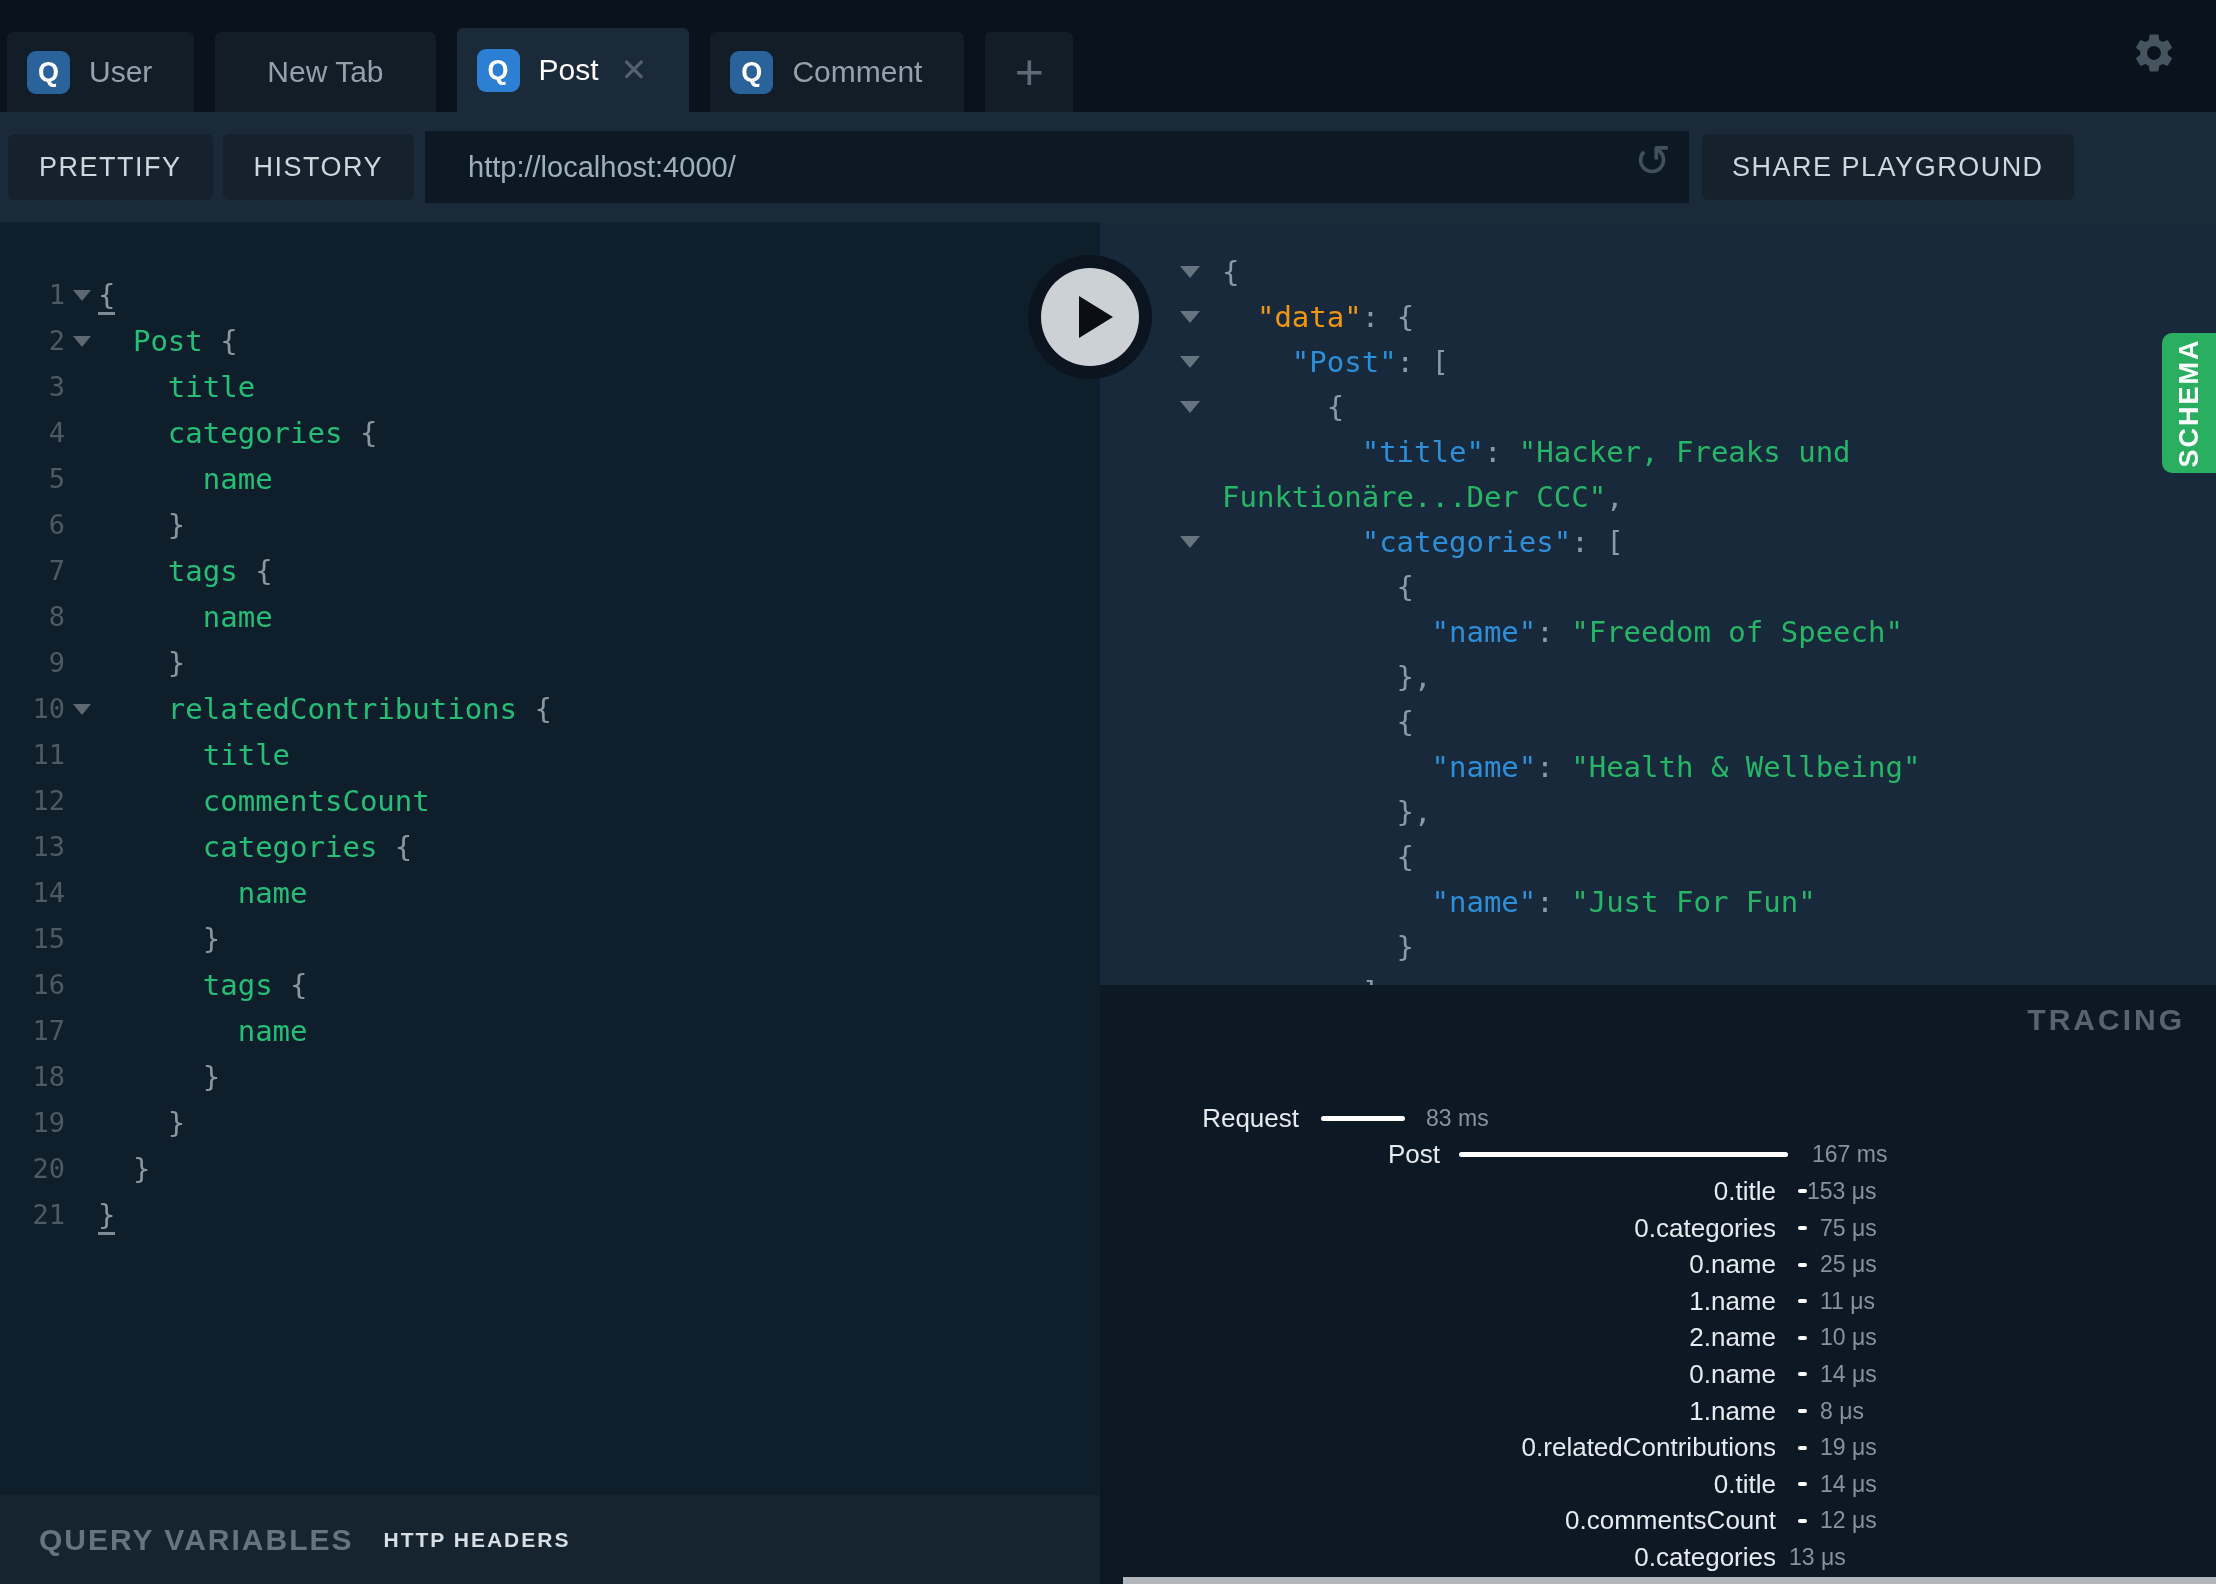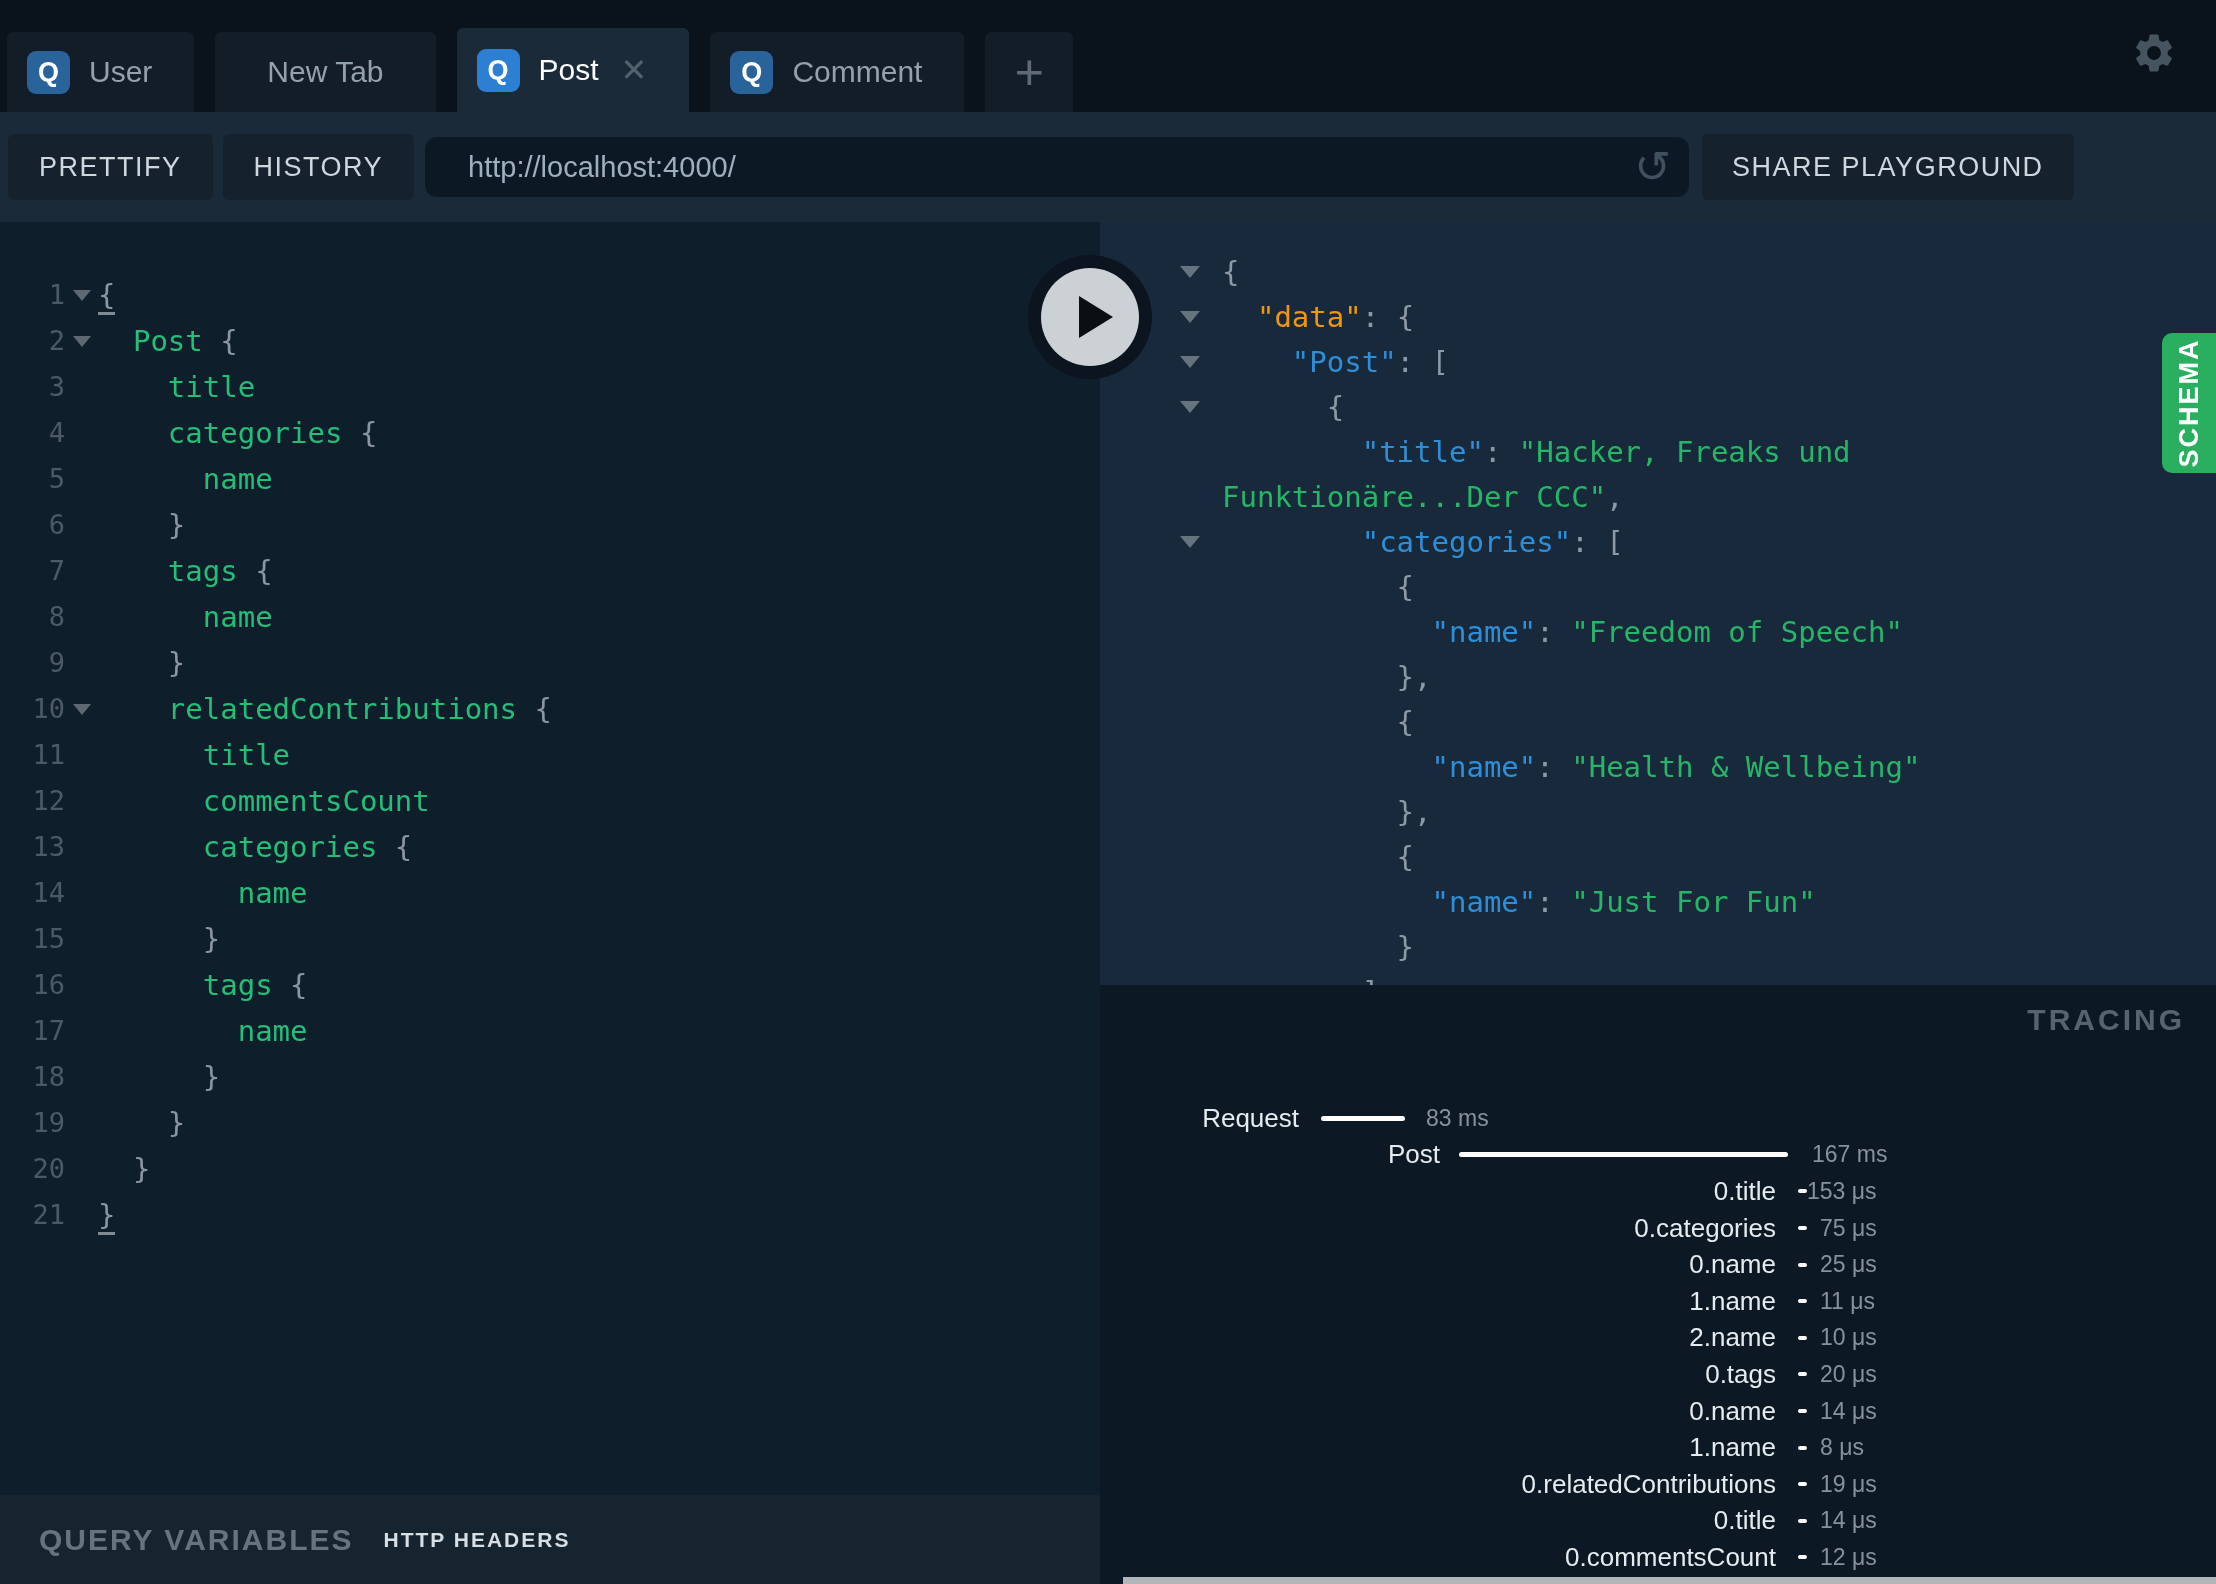--- a/index.html
+++ b/index.html
@@ -19,21 +19,21 @@
   .close{margin-left:22px;color:#55626e;font-size:32px;line-height:1;}
   .plus-tab{height:80px;width:88px;background:#121d28;border-radius:6px 6px 0 0;display:flex;
             align-items:center;justify-content:center;color:#5d6b78;font-size:50px;font-weight:300;flex:none;}
   .gear{position:absolute;top:30px;right:39px;width:46px;height:46px;}
 
   
   .toolbar{position:absolute;top:112px;left:0;right:0;height:110px;background:#1b2a39;
            display:flex;align-items:center;padding:0 0 0 8px;}
   .tbtn{height:66px;background:#15222e;border-radius:6px;color:#cdd7de;font-size:27px;
         letter-spacing:1.5px;display:flex;align-items:center;padding:0 31px;margin-right:10px;flex:none;}
-  .urlwrap{width:1264px;height:60px;background:#0c1925;border-radius:12px;margin:0 6px 0 1px;
+  .urlwrap{width:1264px;height:72px;background:#0c1925;border-radius:0;margin:0 6px 0 1px;
            position:relative;display:flex;align-items:center;flex:none;}
   .urlwrap input{background:transparent;border:none;outline:none;color:#9fb0bd;font-size:29px;
            font-family:"Liberation Sans",sans-serif;padding-left:43px;width:1130px;}
   .reload{position:absolute;right:18px;top:8px;font-size:44px;color:#41505d;line-height:1;}
   .tbtn.right{margin-right:0;margin-left:7px;padding:0 30px;}
 
   
   .editor-pane{position:absolute;top:222px;left:0;width:1100px;bottom:0;background:#0f1e2b;overflow:hidden;}
   .editor-code{padding-top:50px;font-family:"DejaVu Sans Mono",monospace;font-size:29px;line-height:46px;}
   .cl{display:flex;white-space:pre;}
@@ -206,25 +206,20 @@
           <span class="tlabel" style="width: 676px;">1.name</span>
           <span class="tbar dash" style="margin-left: 22px; width: 9px;"></span>
           <span class="ttime" style="margin-left: 13px;">11 μs</span>
         </div>
         <div class="trow">
           <span class="tlabel" style="width: 676px;">2.name</span>
           <span class="tbar dash" style="margin-left: 22px; width: 9px;"></span>
           <span class="ttime" style="margin-left: 13px;">10 μs</span>
         </div>
         <div class="trow">
-          <span class="tlabel" style="width: 676px;">0.tags</span>
-          <span class="tbar dash" style="margin-left: 22px; width: 9px;"></span>
-          <span class="ttime" style="margin-left: 13px;">20 μs</span>
-        </div>
-        <div class="trow">
           <span class="tlabel" style="width: 676px;">0.name</span>
           <span class="tbar dash" style="margin-left: 22px; width: 9px;"></span>
           <span class="ttime" style="margin-left: 13px;">14 μs</span>
         </div>
         <div class="trow">
           <span class="tlabel" style="width: 676px;">1.name</span>
           <span class="tbar dash" style="margin-left: 22px; width: 9px;"></span>
           <span class="ttime" style="margin-left: 13px;">8 μs</span>
         </div>
         <div class="trow">

